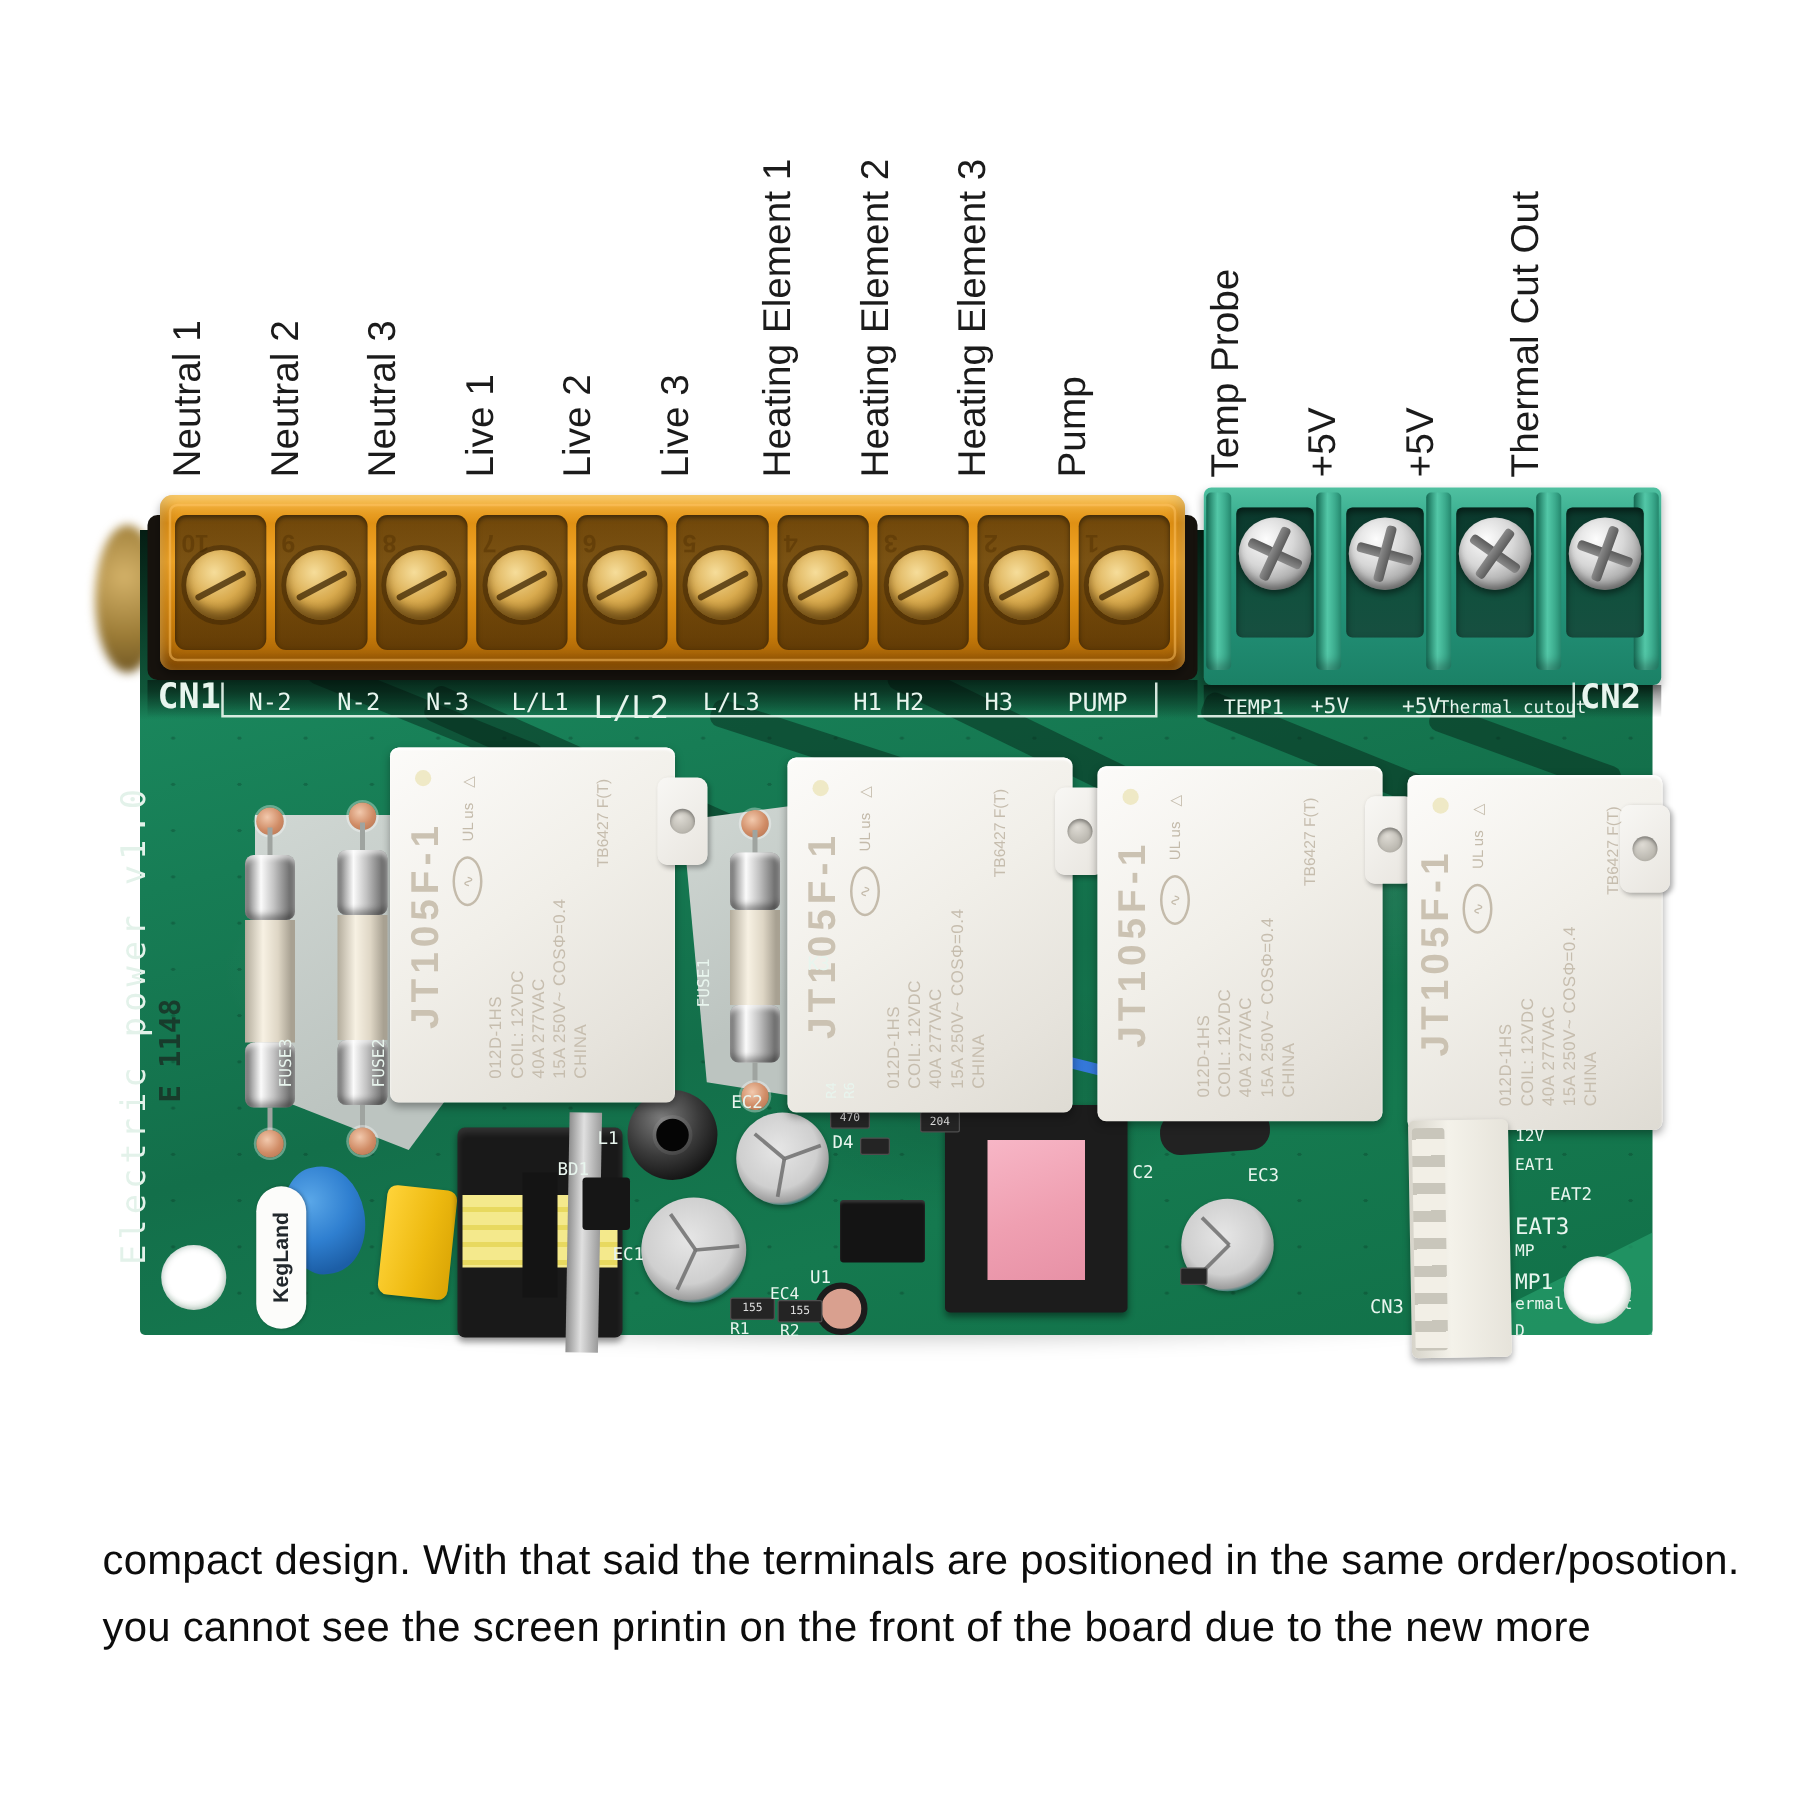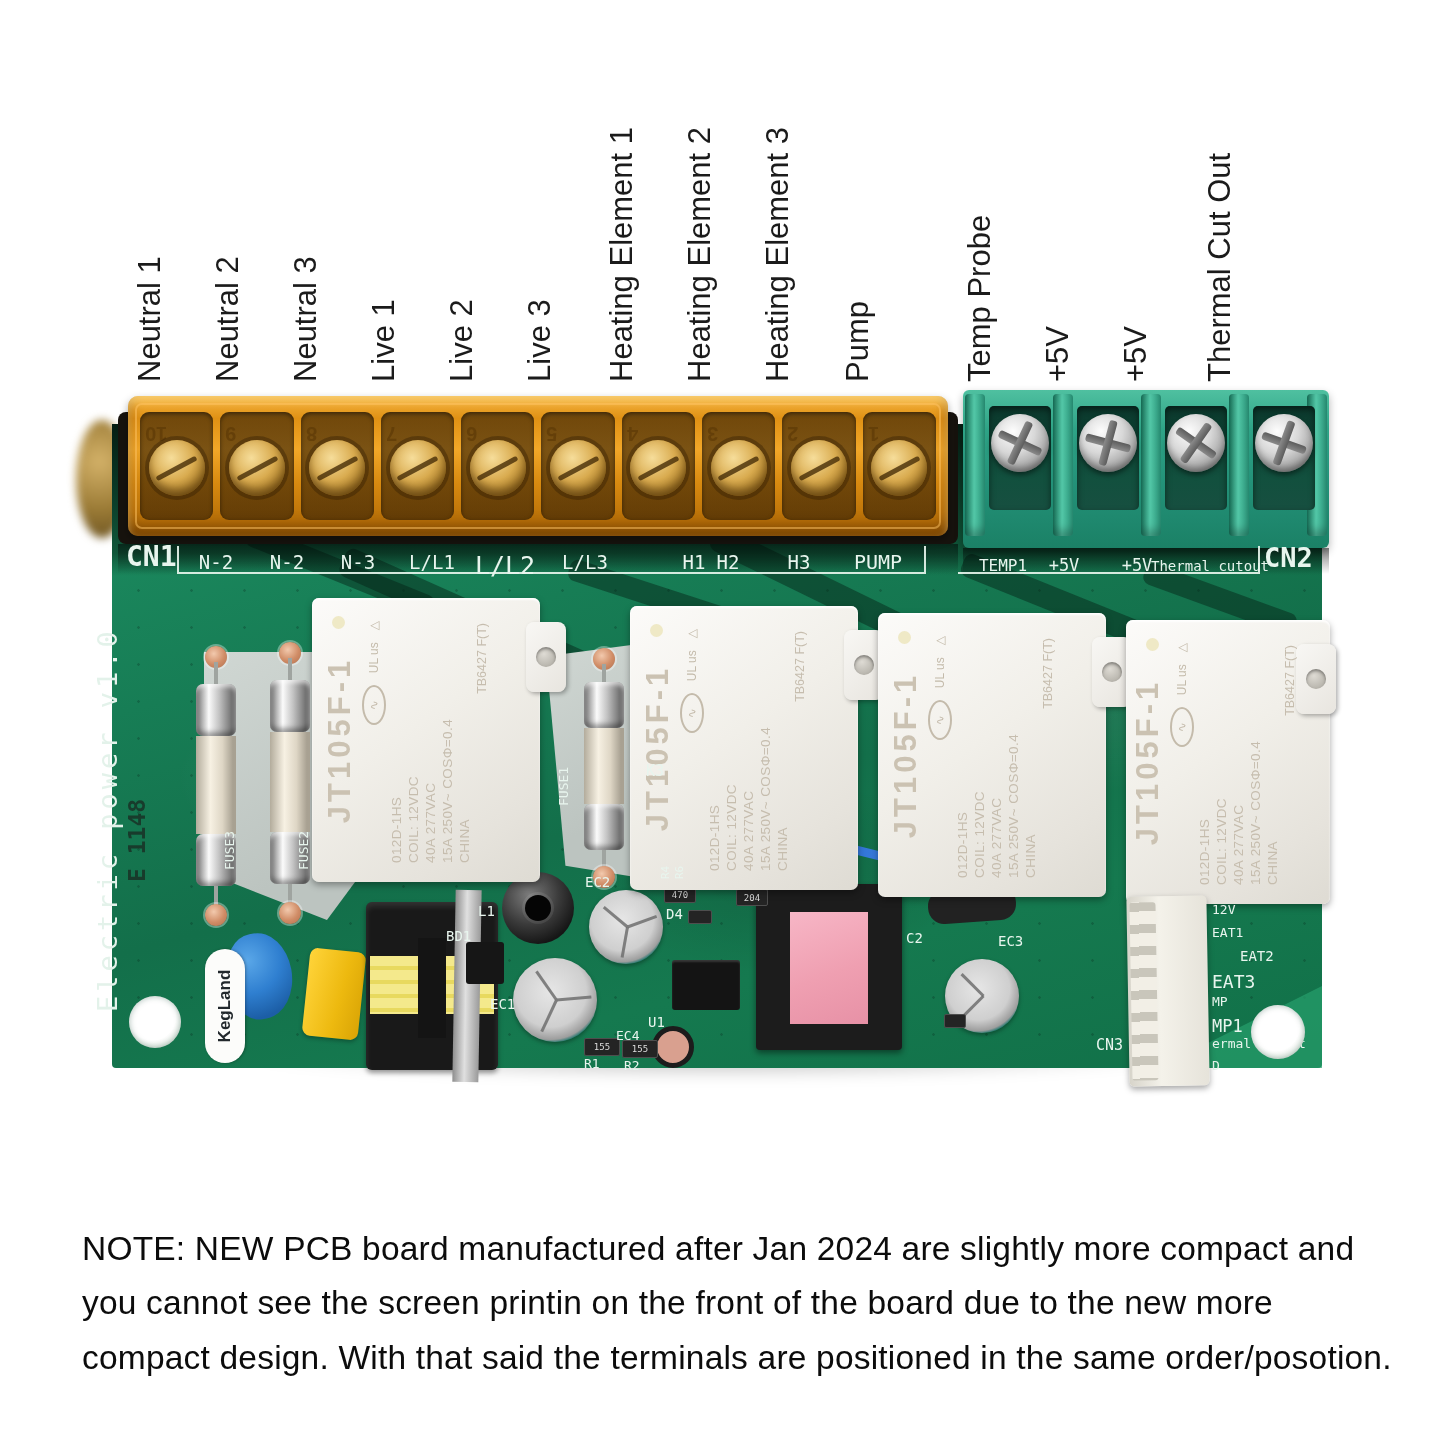--- a/index.html
+++ b/index.html
@@ -457,18 +457,17 @@
   <div class="silk" style="left:1212px;top:971px;font-size:18px">EAT3</div>
   <div class="silk" style="left:1212px;top:994px;font-size:13px">MP</div>
   <div class="silk" style="left:1212px;top:1016px;font-size:17px">MP1</div>
   <div class="silk" style="left:1212px;top:1036px;font-size:13px">ermal cutout</div>
   <div class="silk" style="left:1212px;top:1058px;font-size:13px">D</div>
 
   <div class="hole" style="left:129px;top:996px;width:52px;height:52px"></div>
   <div class="hole" style="left:1251px;top:1005px;width:54px;height:54px"></div>
 
   <div class="note">
-    <div>NOTE: NEW PCB board manufactured after Jan 2024 are slightly more compact and</div>
+    <div>compact design.  With that said the terminals are positioned in the same order/posotion.</div>
     <div>you cannot see the screen printin on the front of the board due to the new more</div>
-    <div>compact design.  With that said the terminals are positioned in the same order/posotion.</div>
   </div>
 
 </div>
 
 </body></html>

